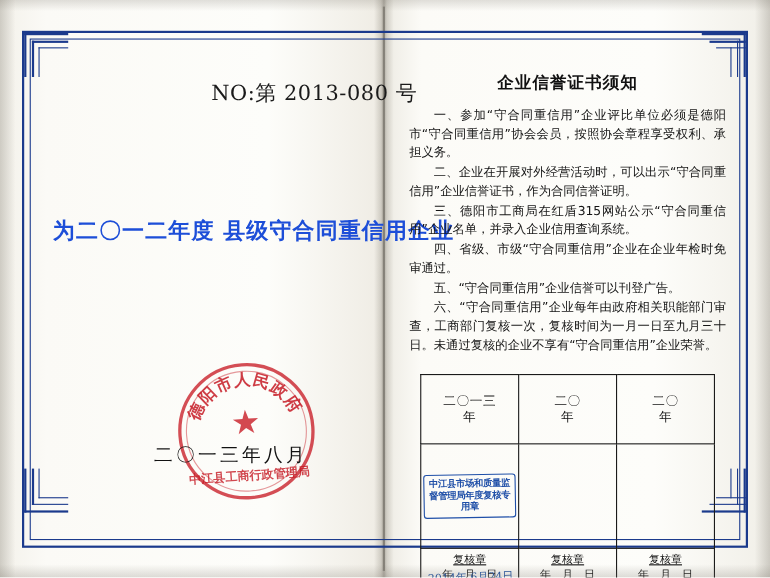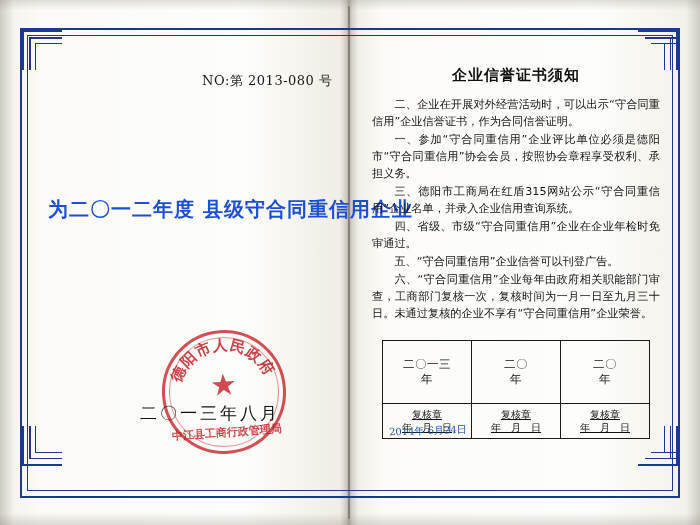--- a/index.html
+++ b/index.html
@@ -106,23 +106,23 @@
   .c-br .v3 { top: auto; bottom: 13px; left: auto; right: 13px; }
 
   
   .left-page {
     position: absolute;
     left: 36px; top: 44px;
     width: 300px; height: 440px;
   }
   .no-line {
     position: absolute;
-    left: 166px; top: 28px;
+    left: 156px; top: 28px;
     font-family: "DejaVu Serif", serif;
-    font-size: 13px;
+    font-size: 19px;
     color: #1a1a1a;
     letter-spacing: 0.5px;
     white-space: nowrap;
   }
   .no-line .num {
     font-family: "DejaVu Serif", serif;
     letter-spacing: 0.5px;
   }
   .ming-row {
     position: absolute;
@@ -412,35 +412,42 @@
     </div>
 
     <div class="date-line">二〇一三年八月</div>
   </div>
 
   <div class="right-page">
 
     <div class="notice-title">企业信誉证书须知</div>
 
     <div class="notice-body">
+      <p>一、参加“守合同重信用”企业评比单位必须是德阳市“守合同重信用”协会会员，按照协会章程享受权利、承担义务。</p>
       <p>二、企业在开展对外经营活动时，可以出示“守合同重信用”企业信誉证书，作为合同信誉证明。</p>
-      <p>一、参加“守合同重信用”企业评比单位必须是德阳市“守合同重信用”协会会员，按照协会章程享受权利、承担义务。</p>
       <p>三、德阳市工商局在红盾315网站公示“守合同重信用”企业名单，并录入企业信用查询系统。</p>
       <p>四、省级、市级“守合同重信用”企业在企业年检时免审通过。</p>
       <p>五、“守合同重信用”企业信誉可以刊登广告。</p>
       <p>六、“守合同重信用”企业每年由政府相关职能部门审查，工商部门复核一次，复核时间为一月一日至九月三十日。未通过复核的企业不享有“守合同重信用”企业荣誉。</p>
     </div>
 
 
     <table class="rtable">
       <tbody>
           <tr class="hdr">
         <td>二〇一三年</td>
         <td>二〇　　年</td>
         <td>二〇　　年</td>
+      </tr>
+      <tr class="body">
+        <td class="cell-rel">
+          <span class="blue-stamp">中江县市场和质量监督管理局年度复核专用章</span>
+        </td>
+        <td></td>
+        <td></td>
       </tr>
       <tr class="foot">
         <td class="cell-rel">
           <span class="foot-inner">
             <span class="l1">复核章</span>
             <span class="l2">年　月　日</span>
           </span>
           <span class="hand-date">2014年 6月24日</span>
         </td>
         <td>

